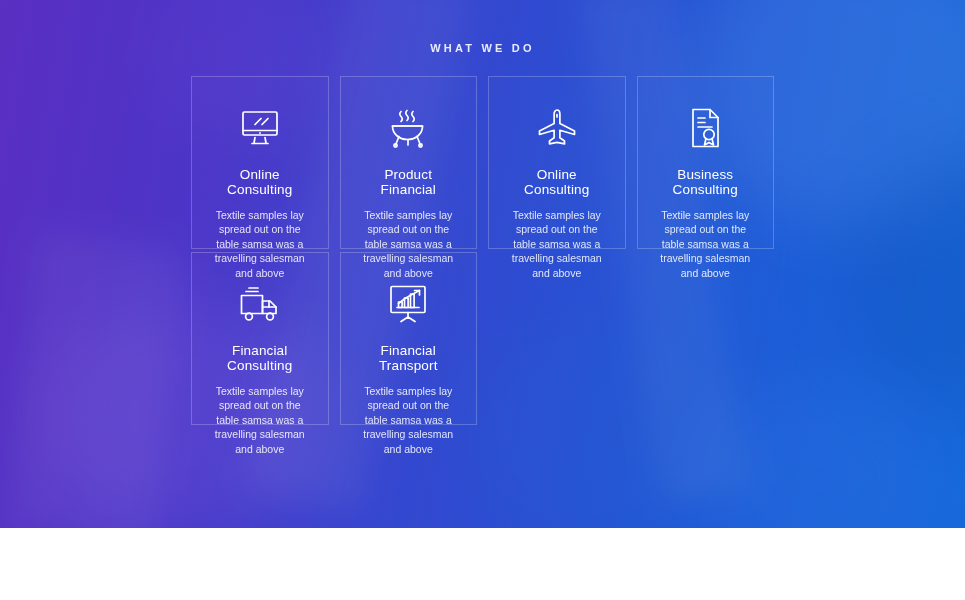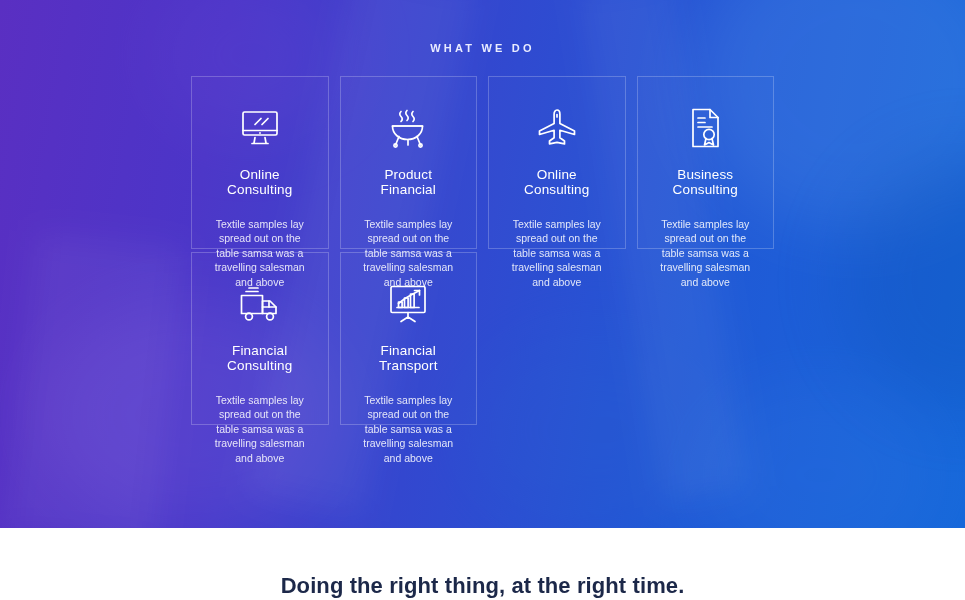--- a/index.html
+++ b/index.html
@@ -93,21 +93,21 @@
 
   .card-title {
     margin-top: 18px;
     font-size: 13.5px;
     color: #ffffff;
     font-weight: normal;
     letter-spacing: .15px;
   }
 
   .card-text {
-    margin-top: 20px;
+    margin-top: 11px;
     font-size: 10.5px;
     line-height: 1.38;
     color: rgba(255,255,255,.86);
   }
 
   
   .bottom-band {
     position: relative;
     width: 965px;
     height: 72px;
@@ -242,17 +242,14 @@
             <path d="M27.5 6.5 L32.5 6.5 L32.5 11"></path>
           </svg>
         </div>
         <div class="card-title">Financial Transport</div>
         <div class="card-text">Textile samples lay spread out on the table samsa was a travelling salesman and above</div>
       </div>
 
     </div>
   </section>
 
-  <section class="bottom-band">
-    <h2 class="bottom-title">Doing the right thing, at the right time.</h2>
-  </section>
 
 </div>
 
 </body></html>

